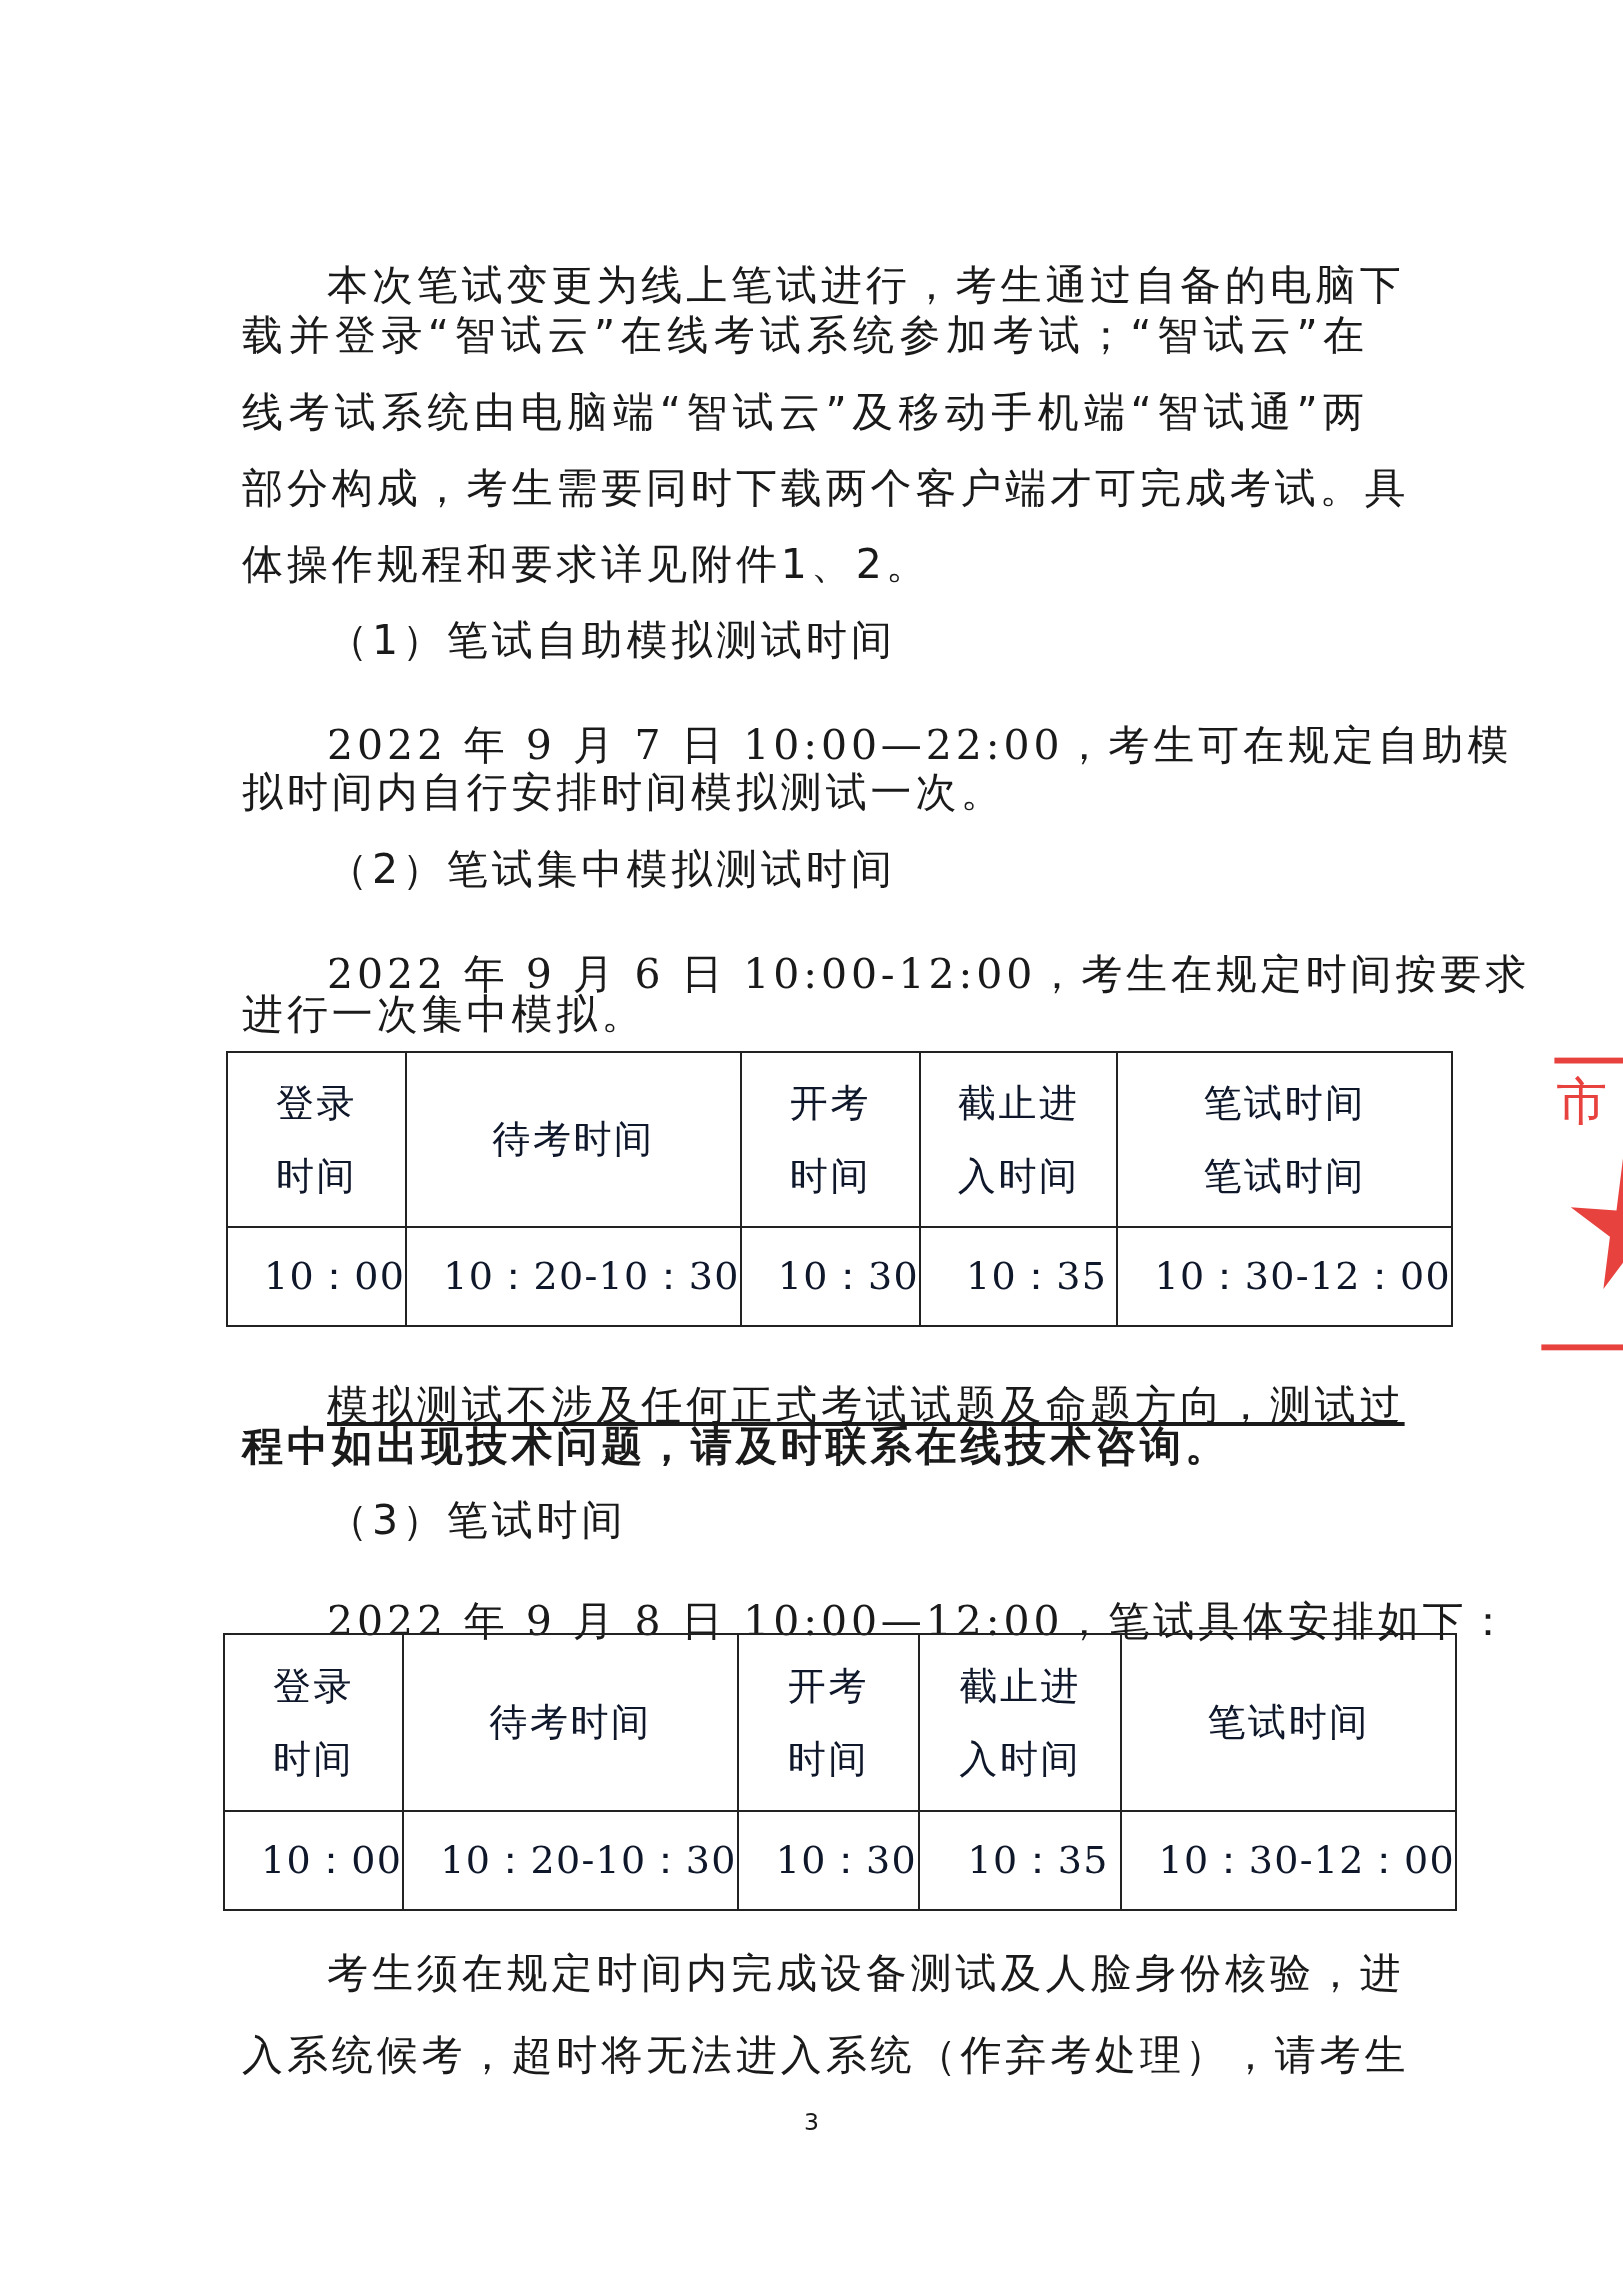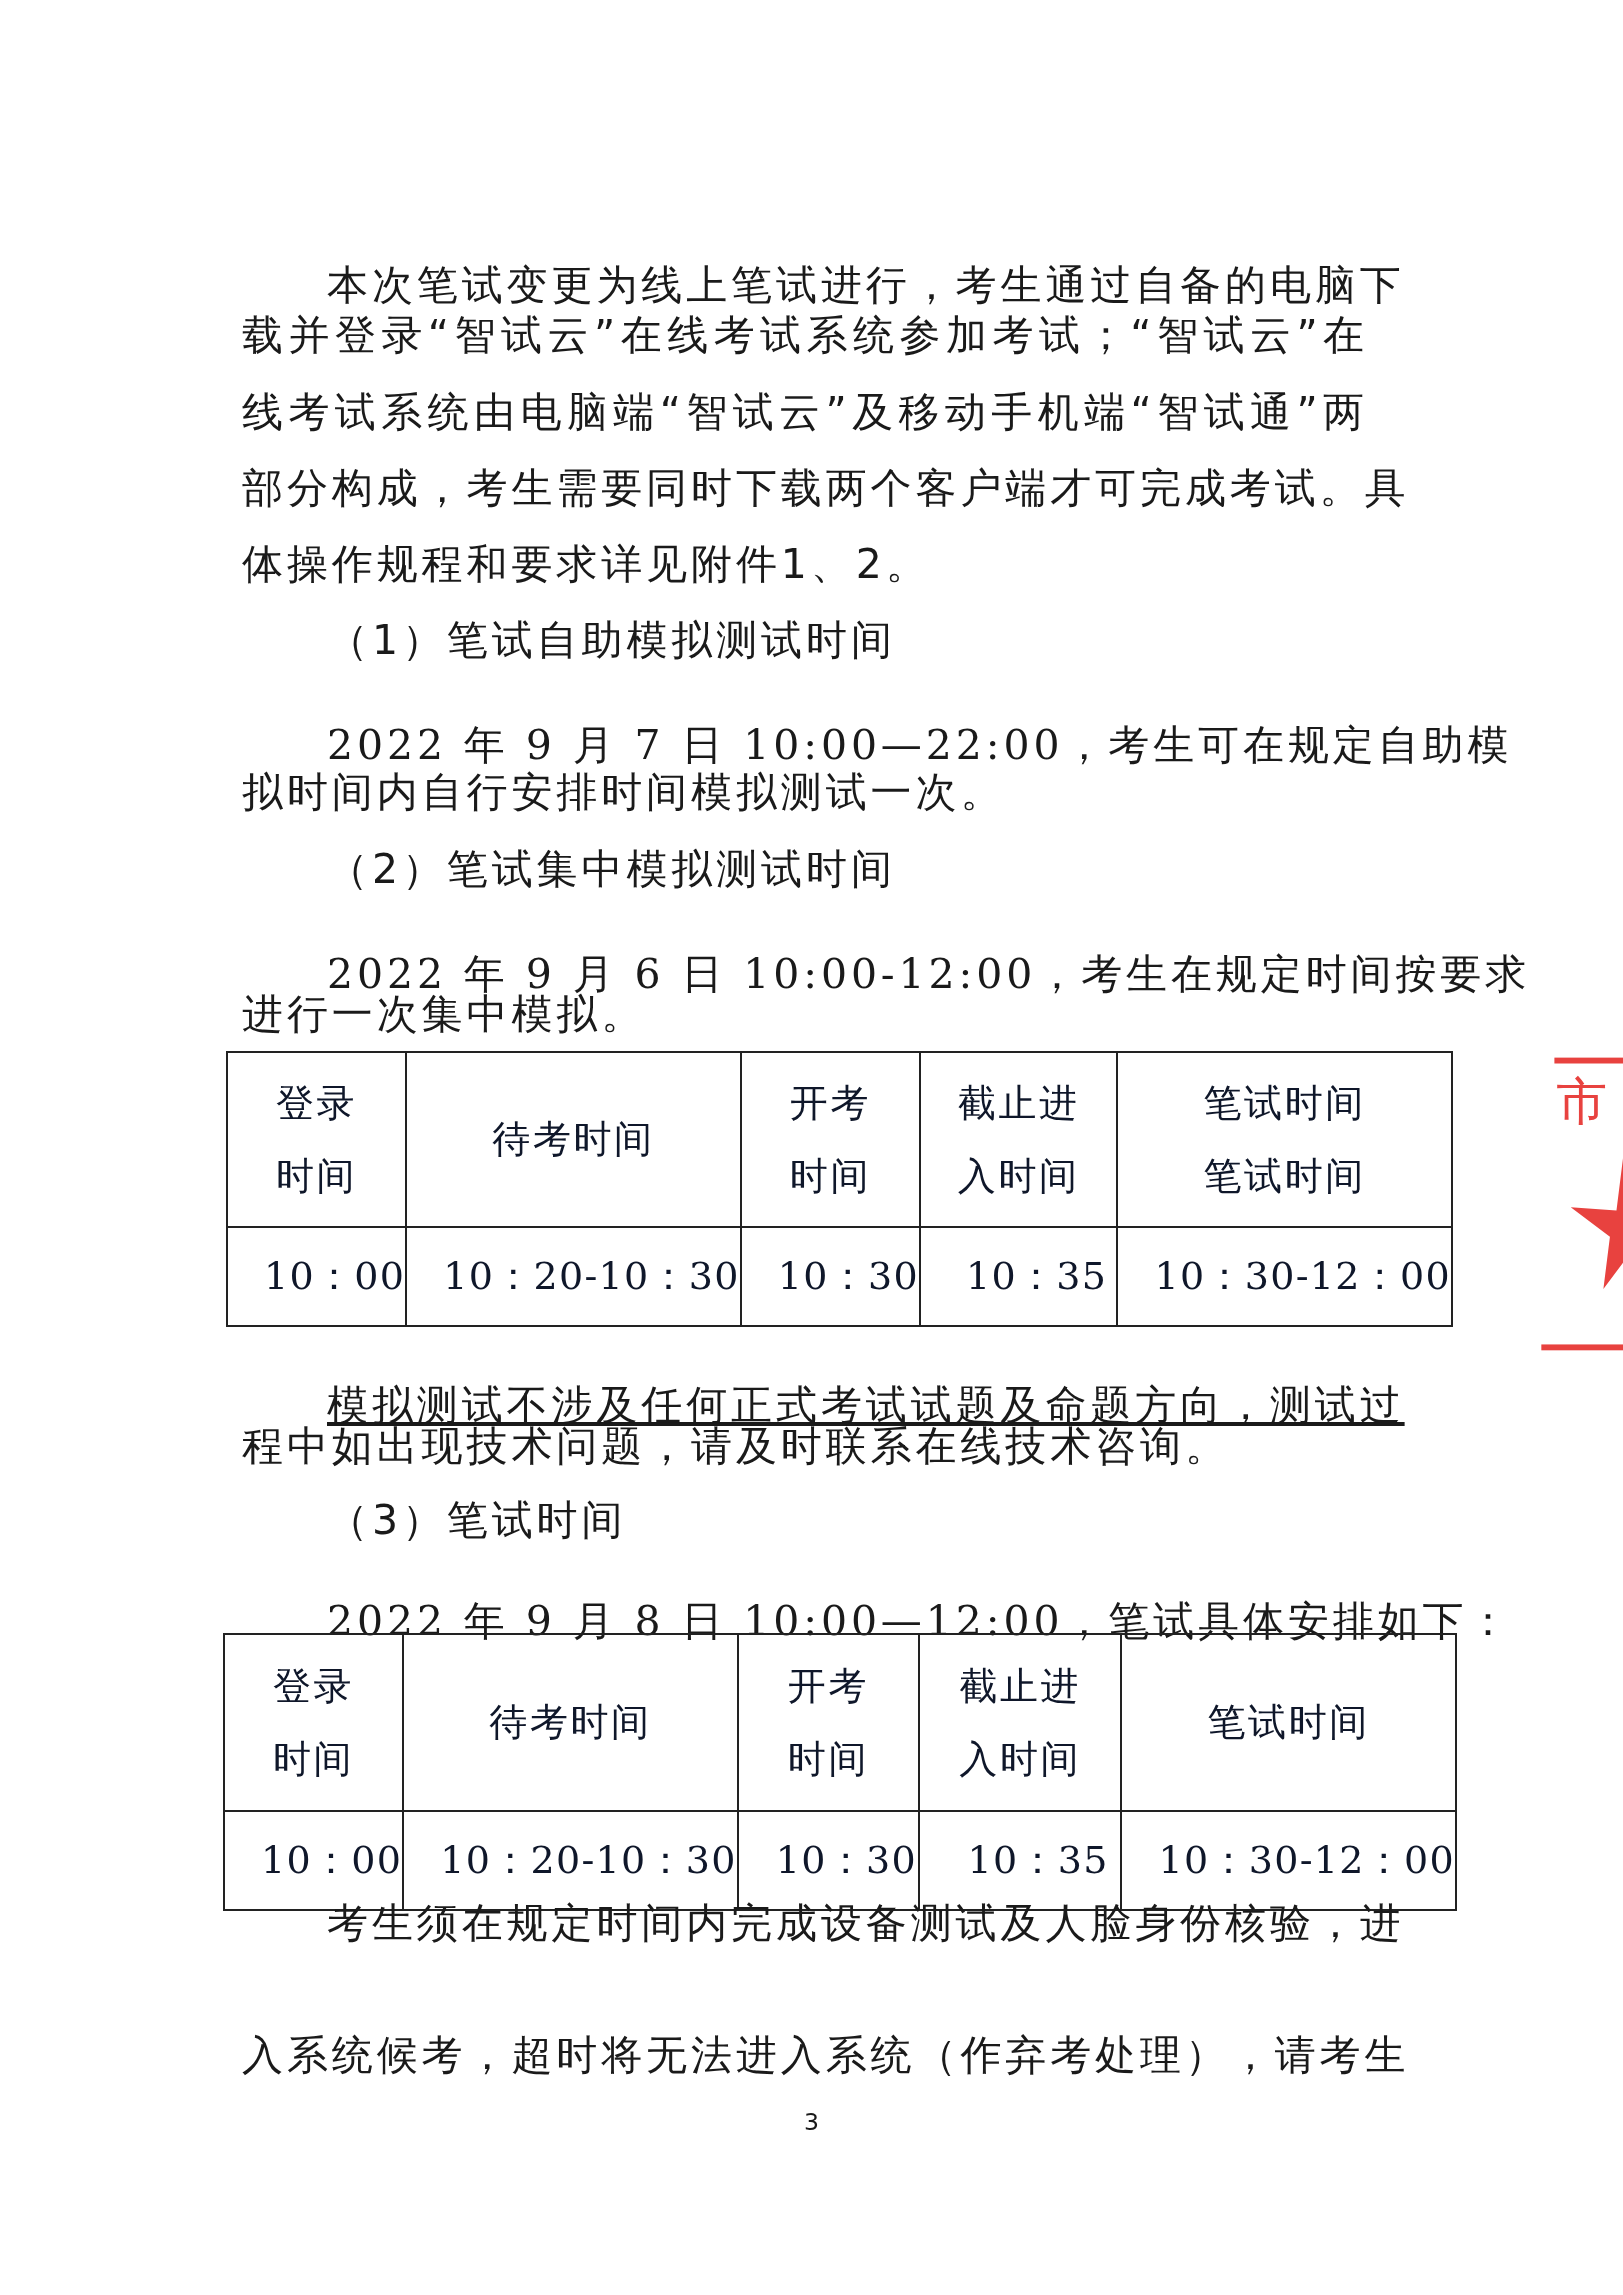--- a/index.html
+++ b/index.html
@@ -74,21 +74,21 @@
       <td class="val">10：00</td>
       <td class="val">10：20-10：30</td>
       <td class="val">10：30</td>
       <td class="val">10：35</td>
       <td class="val">10：30-12：00</td>
     </tr>
   </tbody>
     </table>
 
   <div class="line justify indent" style="top:1350px;text-decoration:underline;">模拟测试不涉及任何正式考试试题及命题方向，测试过</div>
-  <div class="line" style="top:1420px;">程中如出现技术问题，请及时联系在线技术咨询。</div>
+  <div class="line" style="top:1420px;font-weight:bold;">程中如出现技术问题，请及时联系在线技术咨询。</div>
 
   <div class="line heading" style="top:1494px;">（3）笔试时间</div>
   <div class="line indent date-line" style="top:1566px;">2022 年 9 月 8 日 10:00—12:00，笔试具体安排如下：</div>
 
   <table class="schedule" style="left:223px; top:1633px; width:1234px;">
     <colgroup>
       <col style="width:170px">
         <col style="width:308px">
         <col style="width:187px">
         <col style="width:268px">
@@ -105,21 +105,21 @@
     <tr style="height:99px;">
       <td class="val">10：00</td>
       <td class="val">10：20-10：30</td>
       <td class="val">10：30</td>
       <td class="val">10：35</td>
       <td class="val">10：30-12：00</td>
     </tr>
   </tbody>
     </table>
 
-  <div class="line justify indent" style="top:1868px;">考生须在规定时间内完成设备测试及人脸身份核验，进</div>
+  <div class="line justify indent" style="top:1918px;">考生须在规定时间内完成设备测试及人脸身份核验，进</div>
   <div class="line justify" style="top:2029px;">入系统候考，超时将无法进入系统（作弃考处理），请考生</div>
 
   <div class="page-number">3</div>
 
   <div class="seal">
     <svg width="98" height="327" viewBox="0 0 150 500">
       <rect x="45" y="16" width="110" height="9" fill="#e8423f"></rect>
       <text x="48" y="110" font-size="78" fill="#e8423f" font-family="DejaVu Sans, sans-serif">市</text>
       <polygon points="150,170 140,250 70,245 130,290 120,370 150,330" fill="#e8423f"></polygon>
       <rect x="25" y="455" width="130" height="9" fill="#e8423f"></rect>

